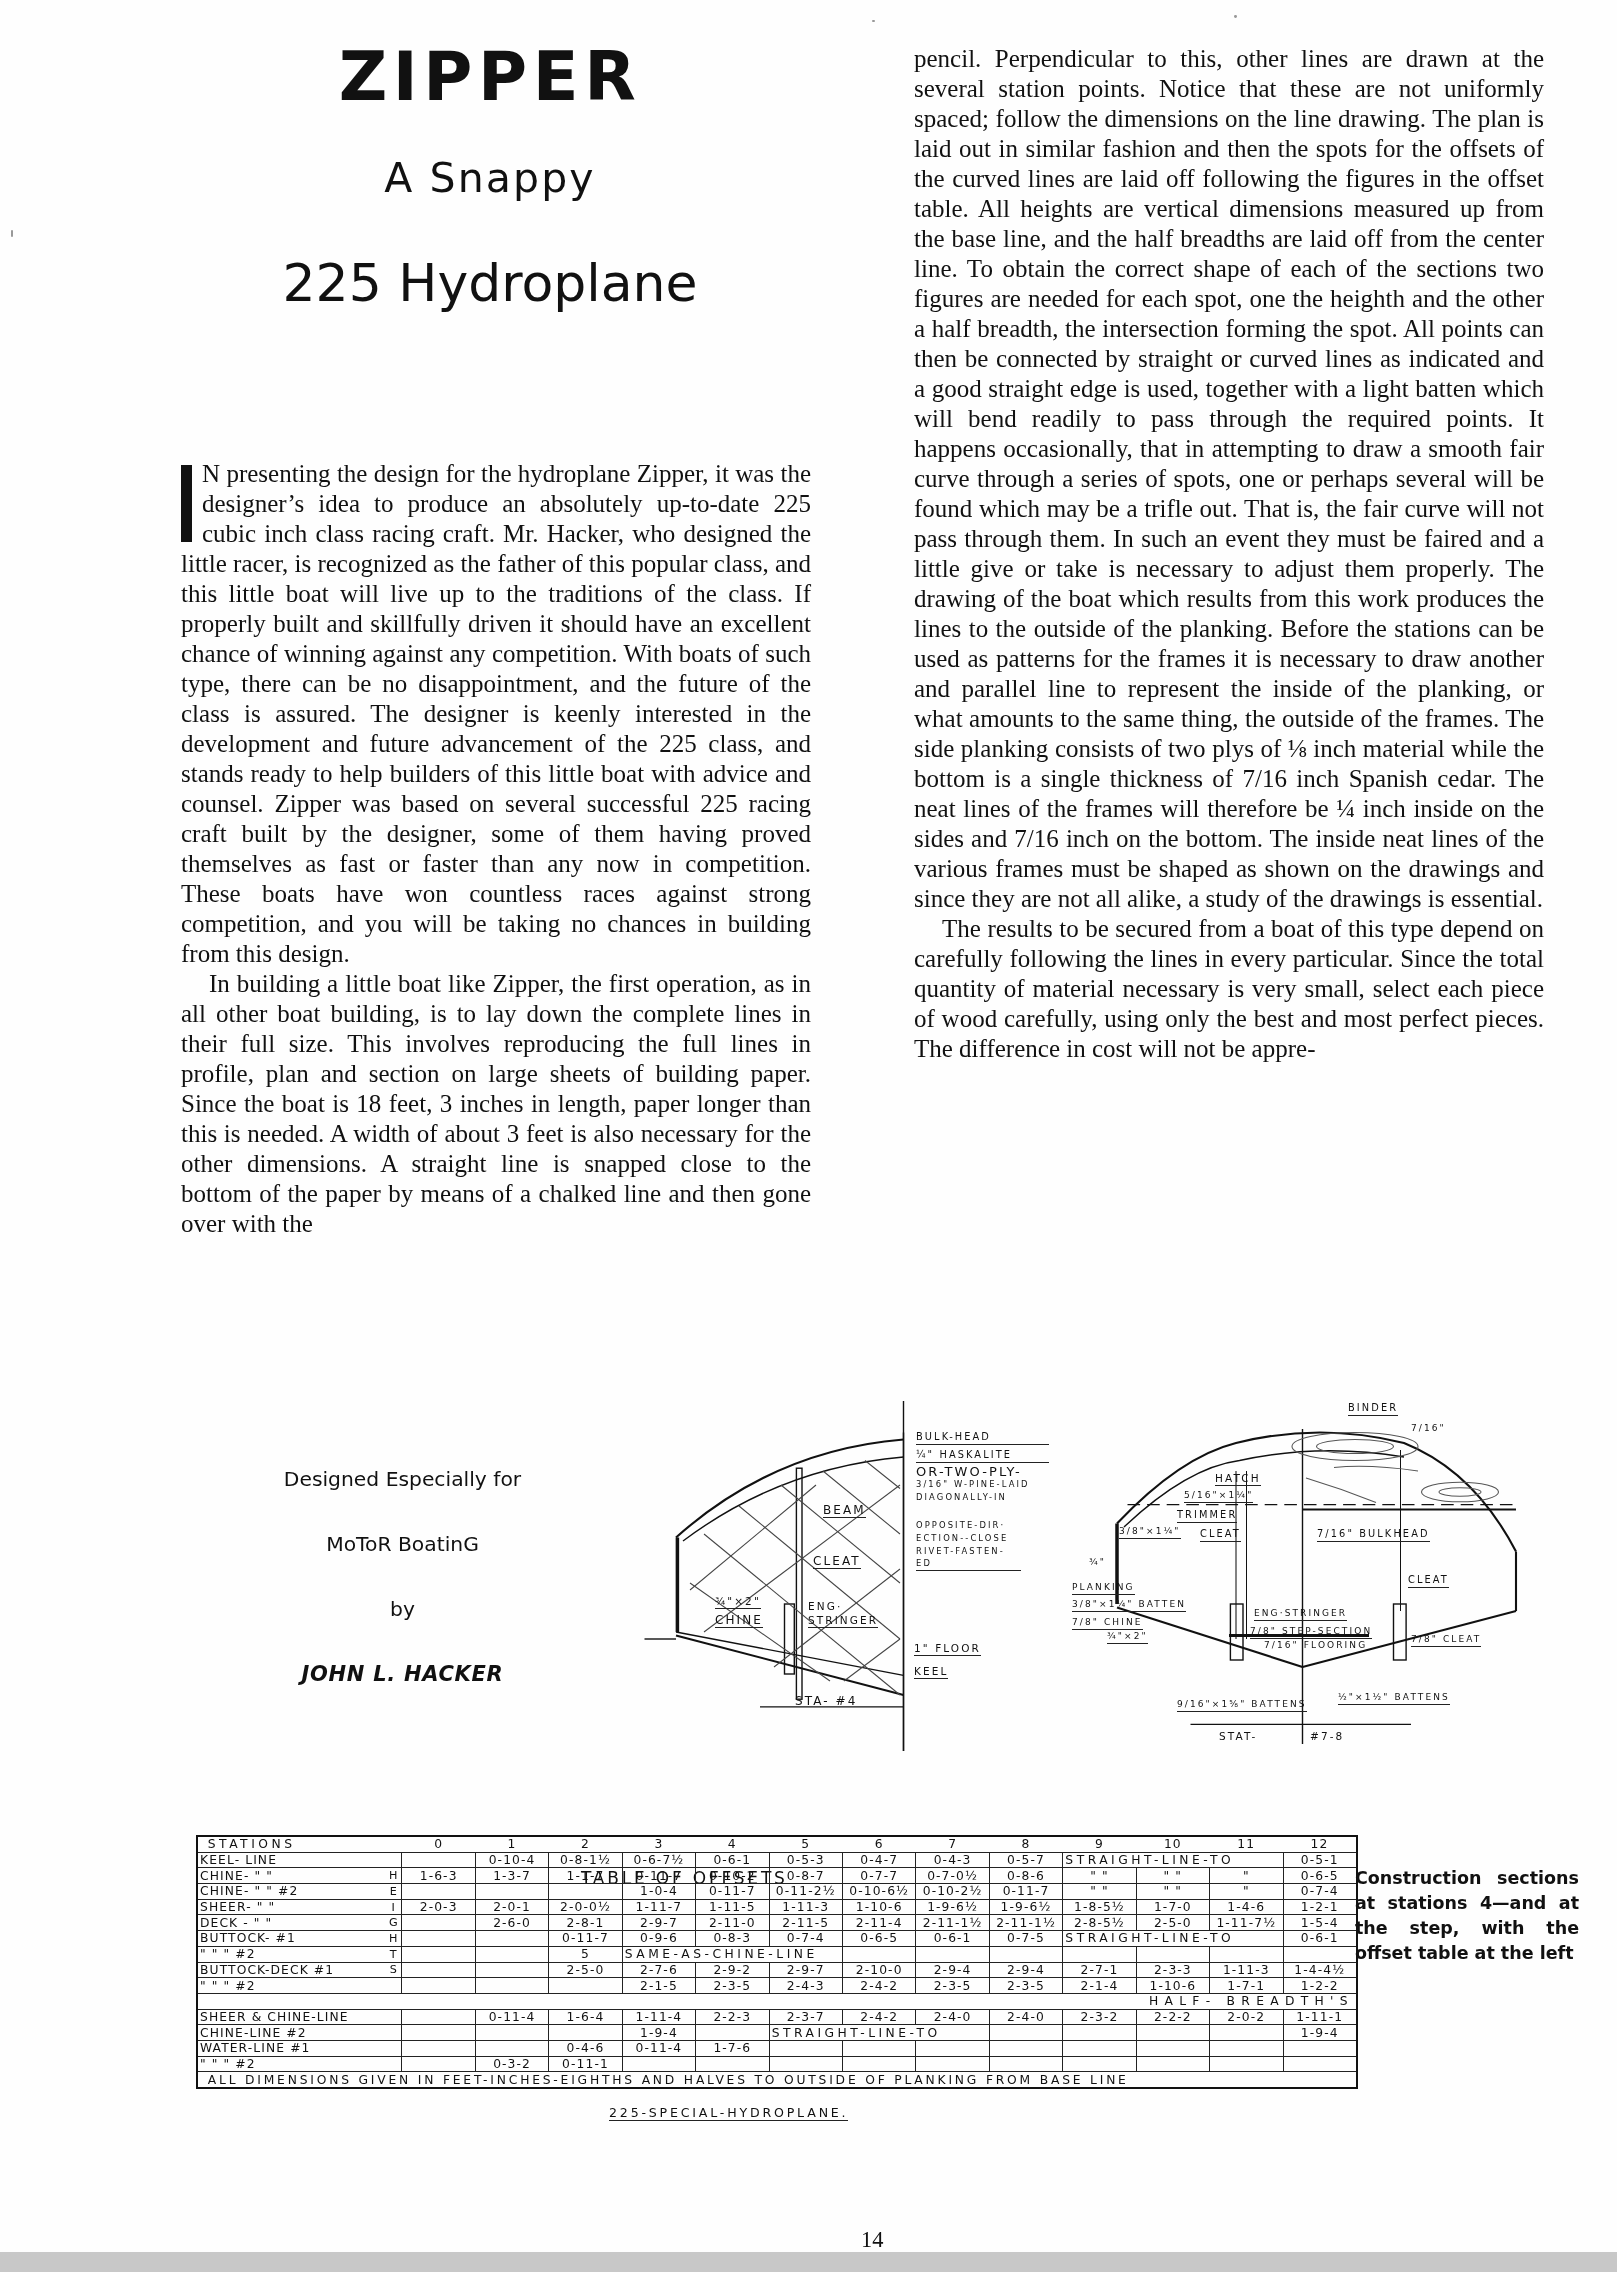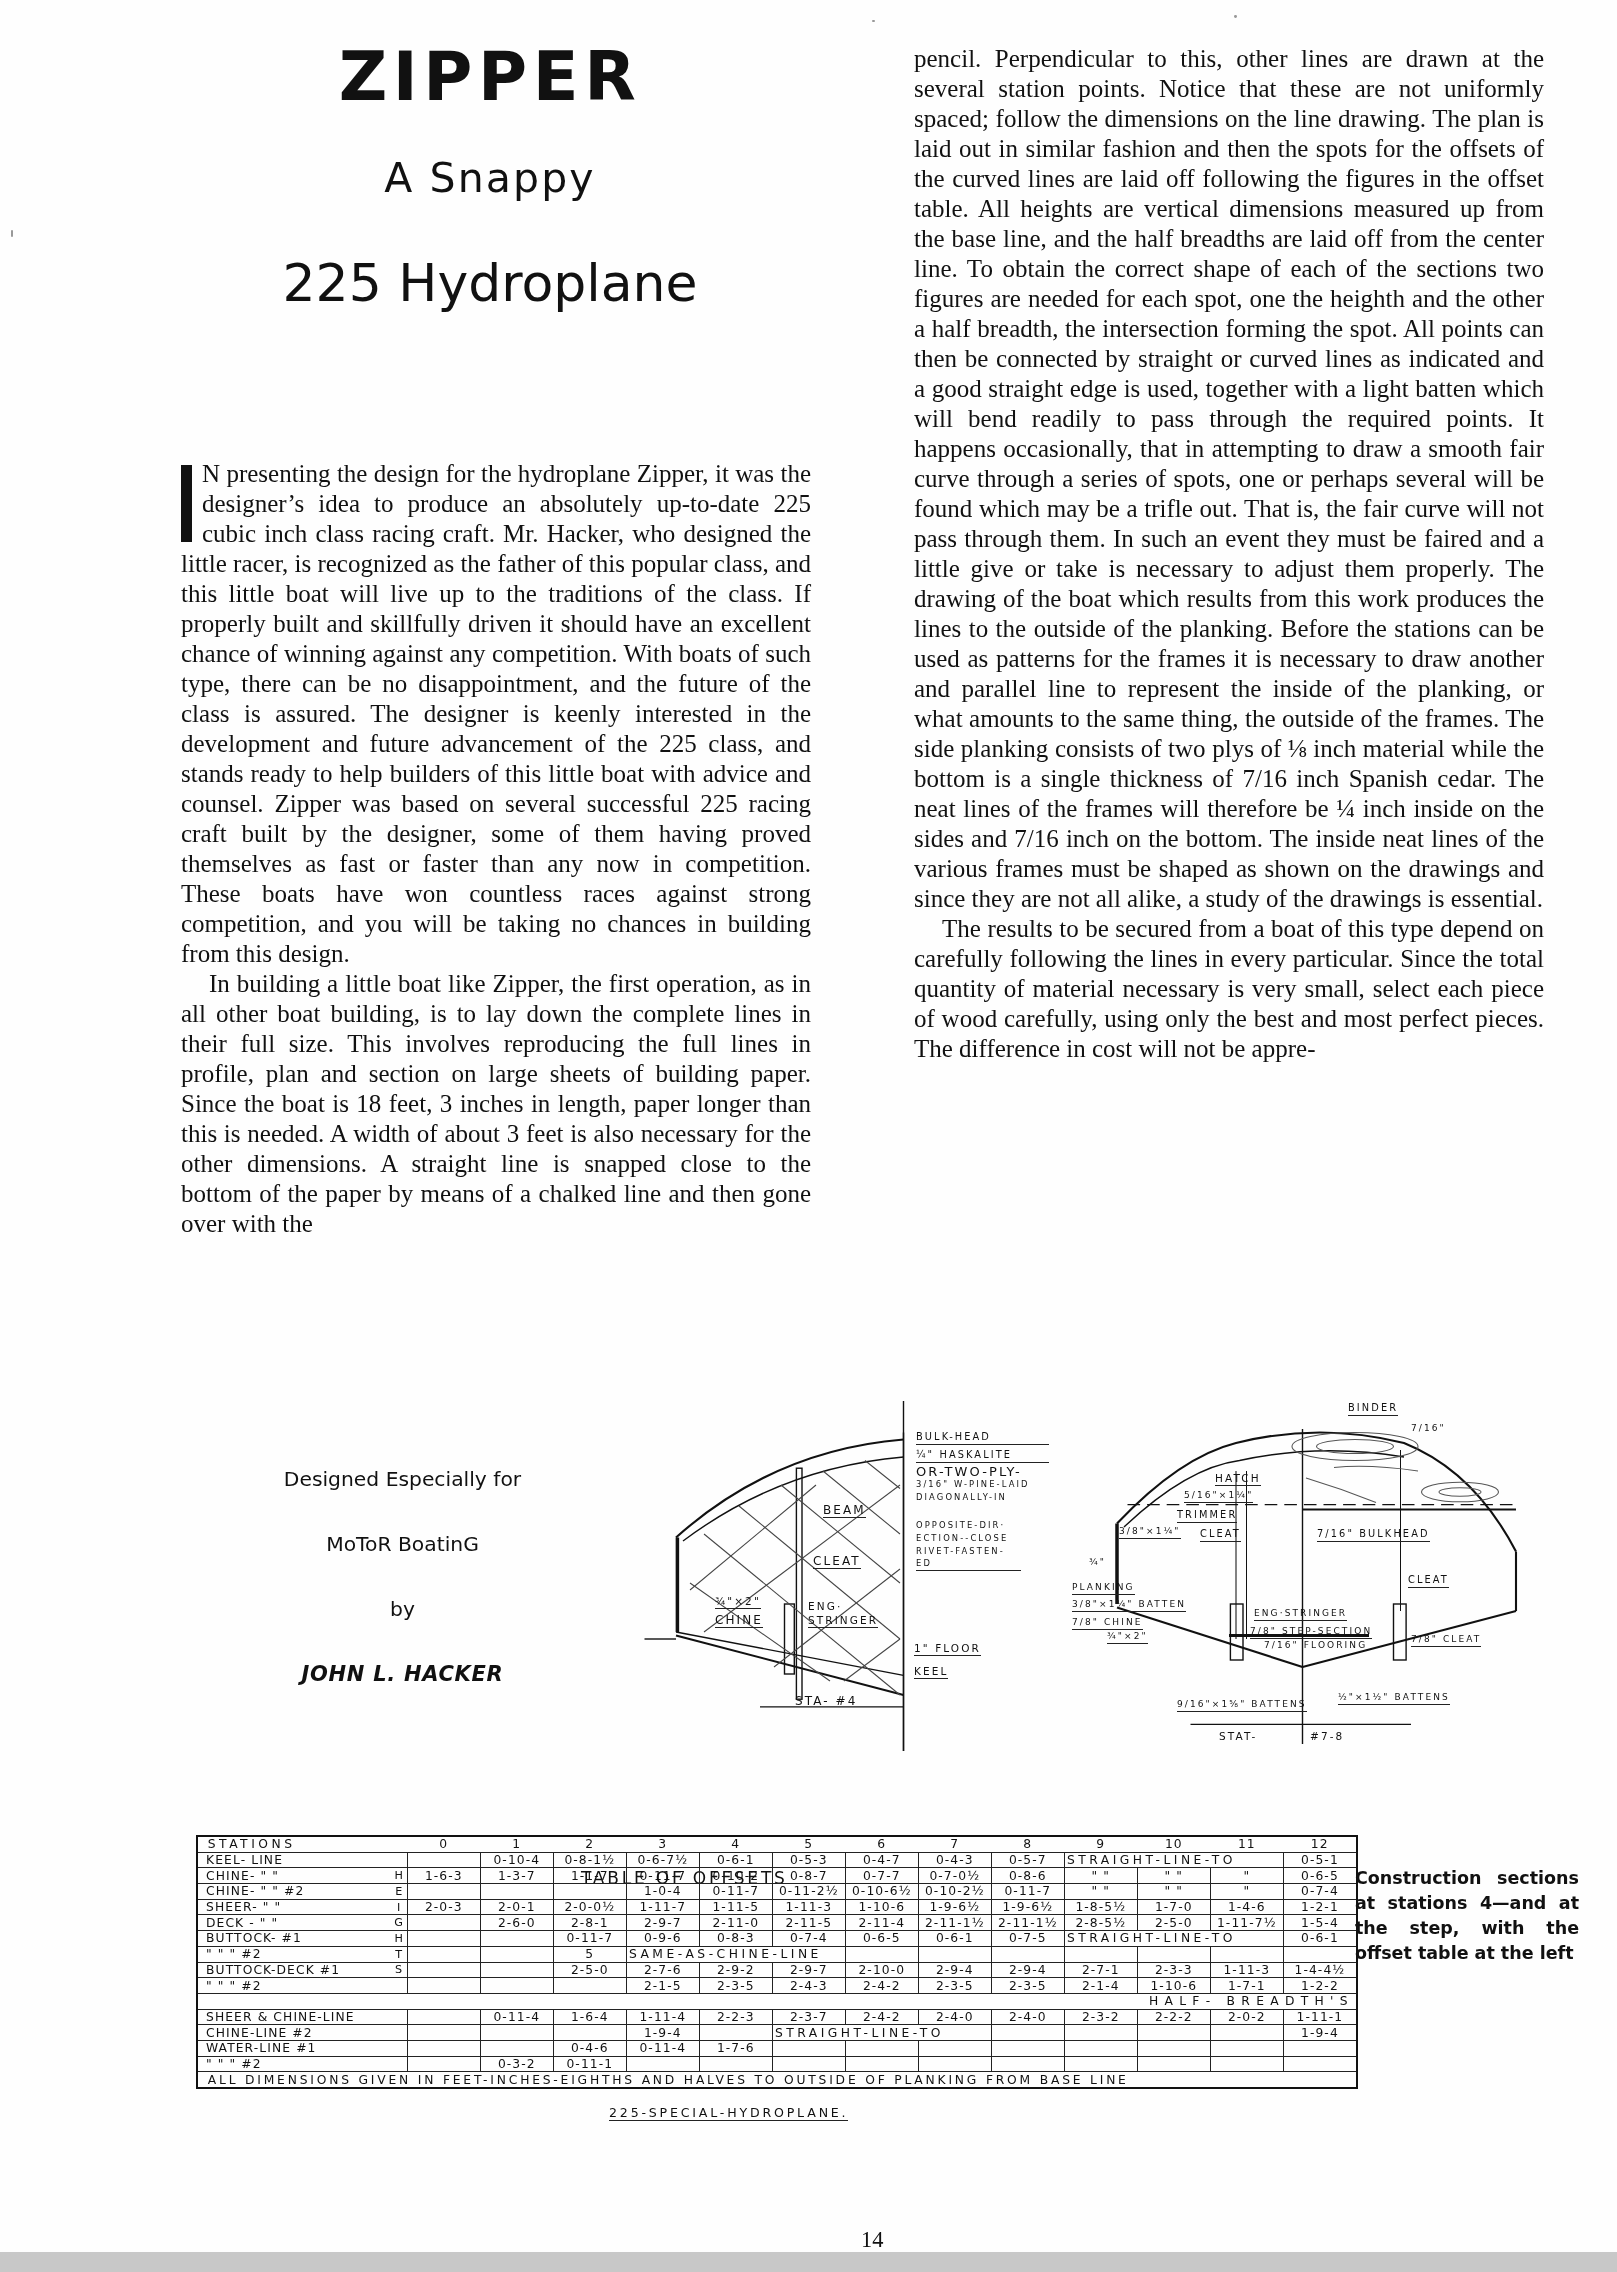--- a/index.html
+++ b/index.html
@@ -25,21 +25,21 @@
   #drawing svg { position:absolute; left:0; top:0; }
   .dlabel { position:absolute; font-family:"DejaVu Sans","Liberation Sans",sans-serif; font-size:12px; letter-spacing:2.1px; color:#111; white-space:nowrap; border-bottom:1.4px solid #222; line-height:14px; }
   .dlabel.nb { border-bottom:none; }
 
   #caption { position:absolute; left:1355px; top:1866px; width:224px; font-family:"DejaVu Sans","Liberation Sans",sans-serif; font-weight:bold; font-size:17.5px; line-height:25px; text-align:justify; }
 
   #offsets-title { position:absolute; left:581px; top:1868px; font-family:"DejaVu Sans","Liberation Sans",sans-serif; font-size:17px; letter-spacing:2.8px; }
   #offsets { position:absolute; left:196px; top:1835px; width:1162px; border-collapse:collapse; border:2.8px solid #111; font-family:"DejaVu Sans","Liberation Sans",sans-serif; font-size:12.3px; letter-spacing:1.1px; }
   #offsets td, #offsets th { border:1.4px solid #222; height:14.7px; padding:0 2.1px; white-space:nowrap; font-weight:normal; }
   #offsets th { border-left:none; border-right:none; text-align:center; }
-  #offsets td.rl { border-right:none; text-align:left; width:168px; padding-left:8px; }
+  #offsets td.rl { border-right:none; text-align:left; width:168px; padding-left:2px; }
   #offsets td.marker { border-left:none; width:8.4px; text-align:center; font-size:11.2px; }
   #offsets td.v { text-align:center; width:62px; }
   #offsets tr.section td { text-align:right; letter-spacing:6.3px; border-left:none; border-right:none; }
   #offsets tr.foot td { text-align:left; padding-left:9.8px; letter-spacing:2.8px; }
   #offsets td.span { text-align:left; letter-spacing:3.5px; }
   #offsets-sub { position:absolute; left:609px; top:2105px; font-family:"DejaVu Sans","Liberation Sans",sans-serif; font-size:12.6px; letter-spacing:2.8px; border-bottom:1.4px solid #222; }
 
   #page-number { position:absolute; left:861px; top:2227px; font-family:"Liberation Serif","DejaVu Serif",serif; font-size:22.4px; }
   #bottom-bar { position:absolute; left:0; top:2252px; width:1617px; height:20.3px; background:#c8c8c8; }
   .speck { position:absolute; width:2.8px; height:2.8px; border-radius:1.4px; background:#999; }

